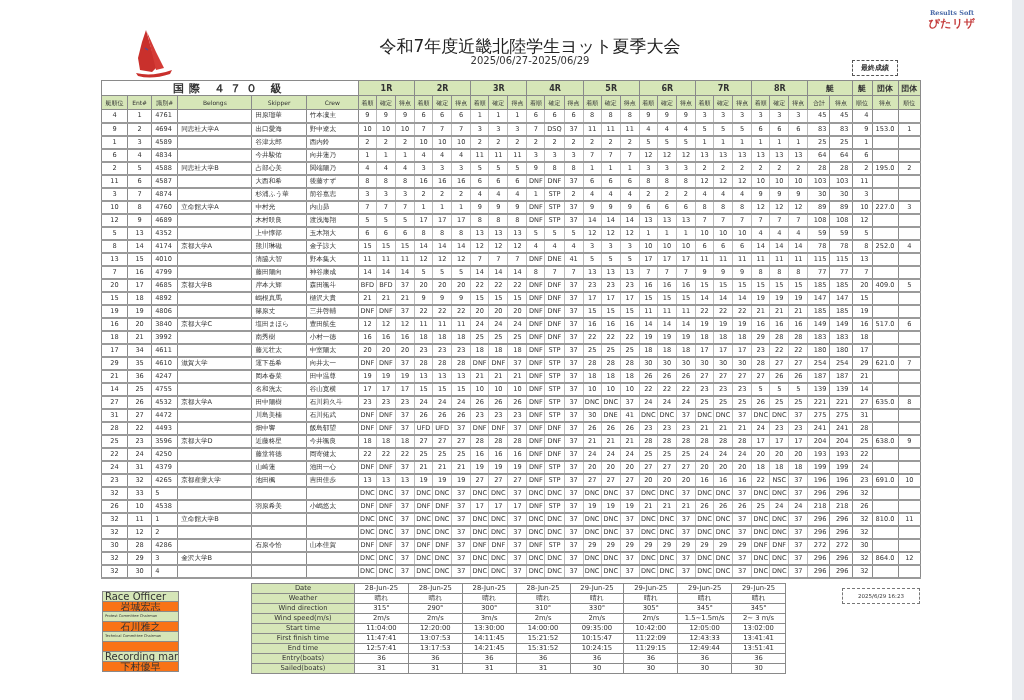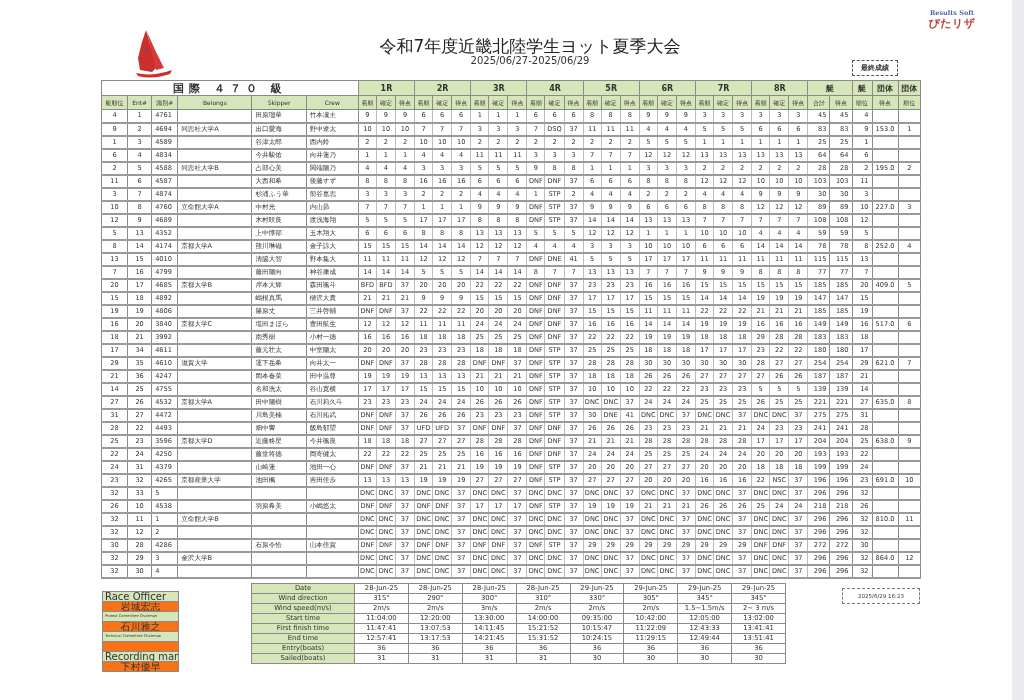--- a/index.html
+++ b/index.html
@@ -1530,20 +1530,31 @@
           <td>28-Jun-25</td>
           <td>28-Jun-25</td>
           <td>28-Jun-25</td>
           <td>28-Jun-25</td>
           <td>29-Jun-25</td>
           <td>29-Jun-25</td>
           <td>29-Jun-25</td>
           <td>29-Jun-25</td>
         </tr>
         <tr>
+          <td class="lbl">Weather</td>
+          <td>晴れ</td>
+          <td>晴れ</td>
+          <td>晴れ</td>
+          <td>晴れ</td>
+          <td>晴れ</td>
+          <td>晴れ</td>
+          <td>晴れ</td>
+          <td>晴れ</td>
+        </tr>
+        <tr>
           <td class="lbl">Wind direction</td>
           <td>315°</td>
           <td>290°</td>
           <td>300°</td>
           <td>310°</td>
           <td>330°</td>
           <td>305°</td>
           <td>345°</td>
           <td>345°</td>
         </tr>

